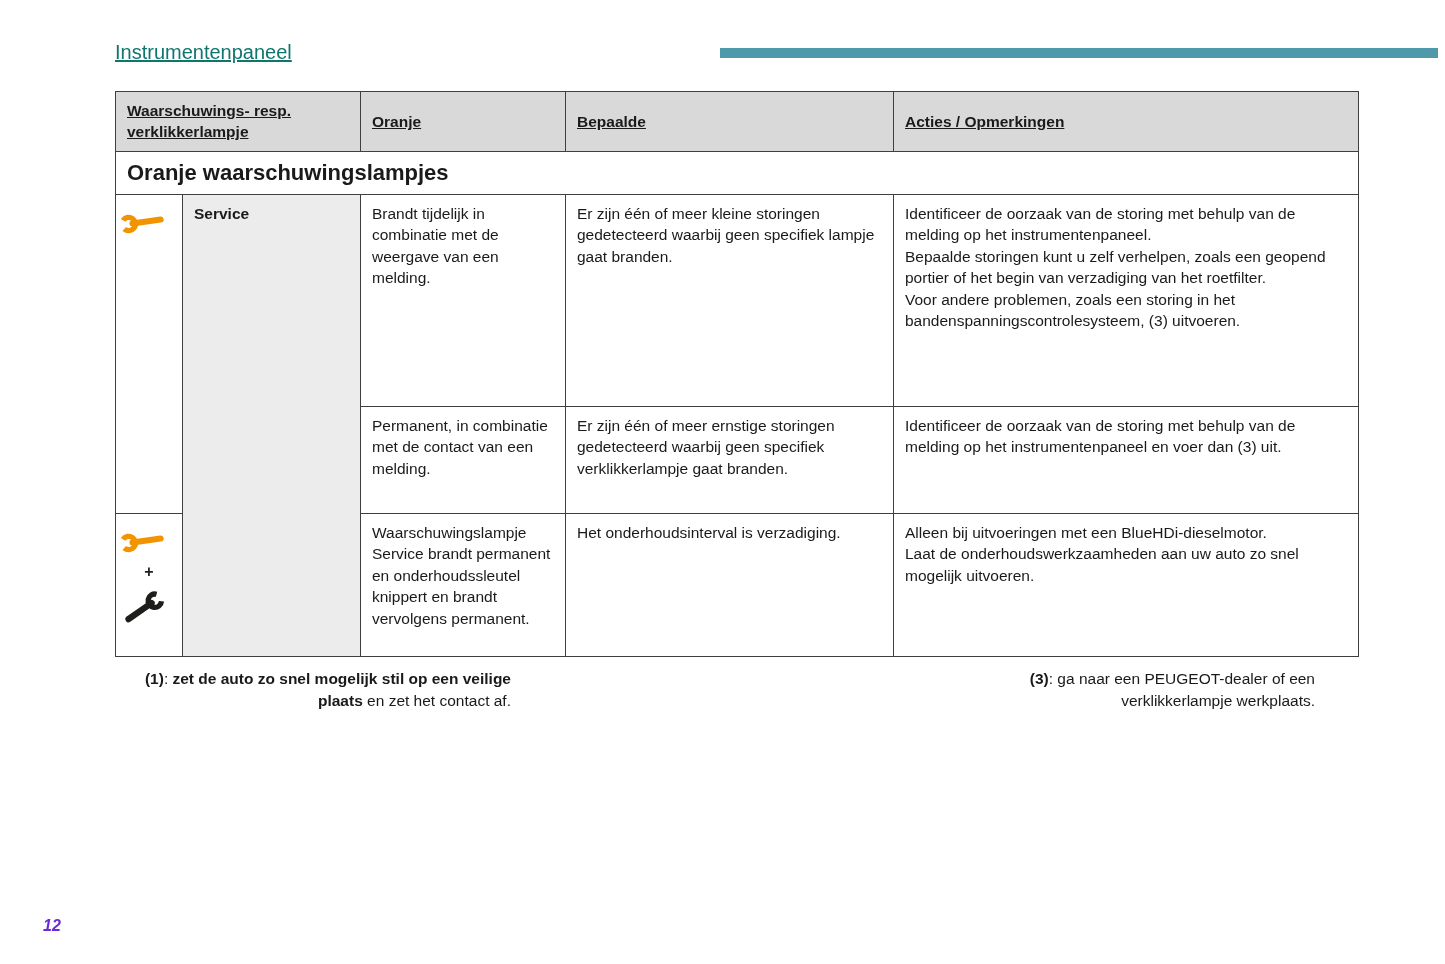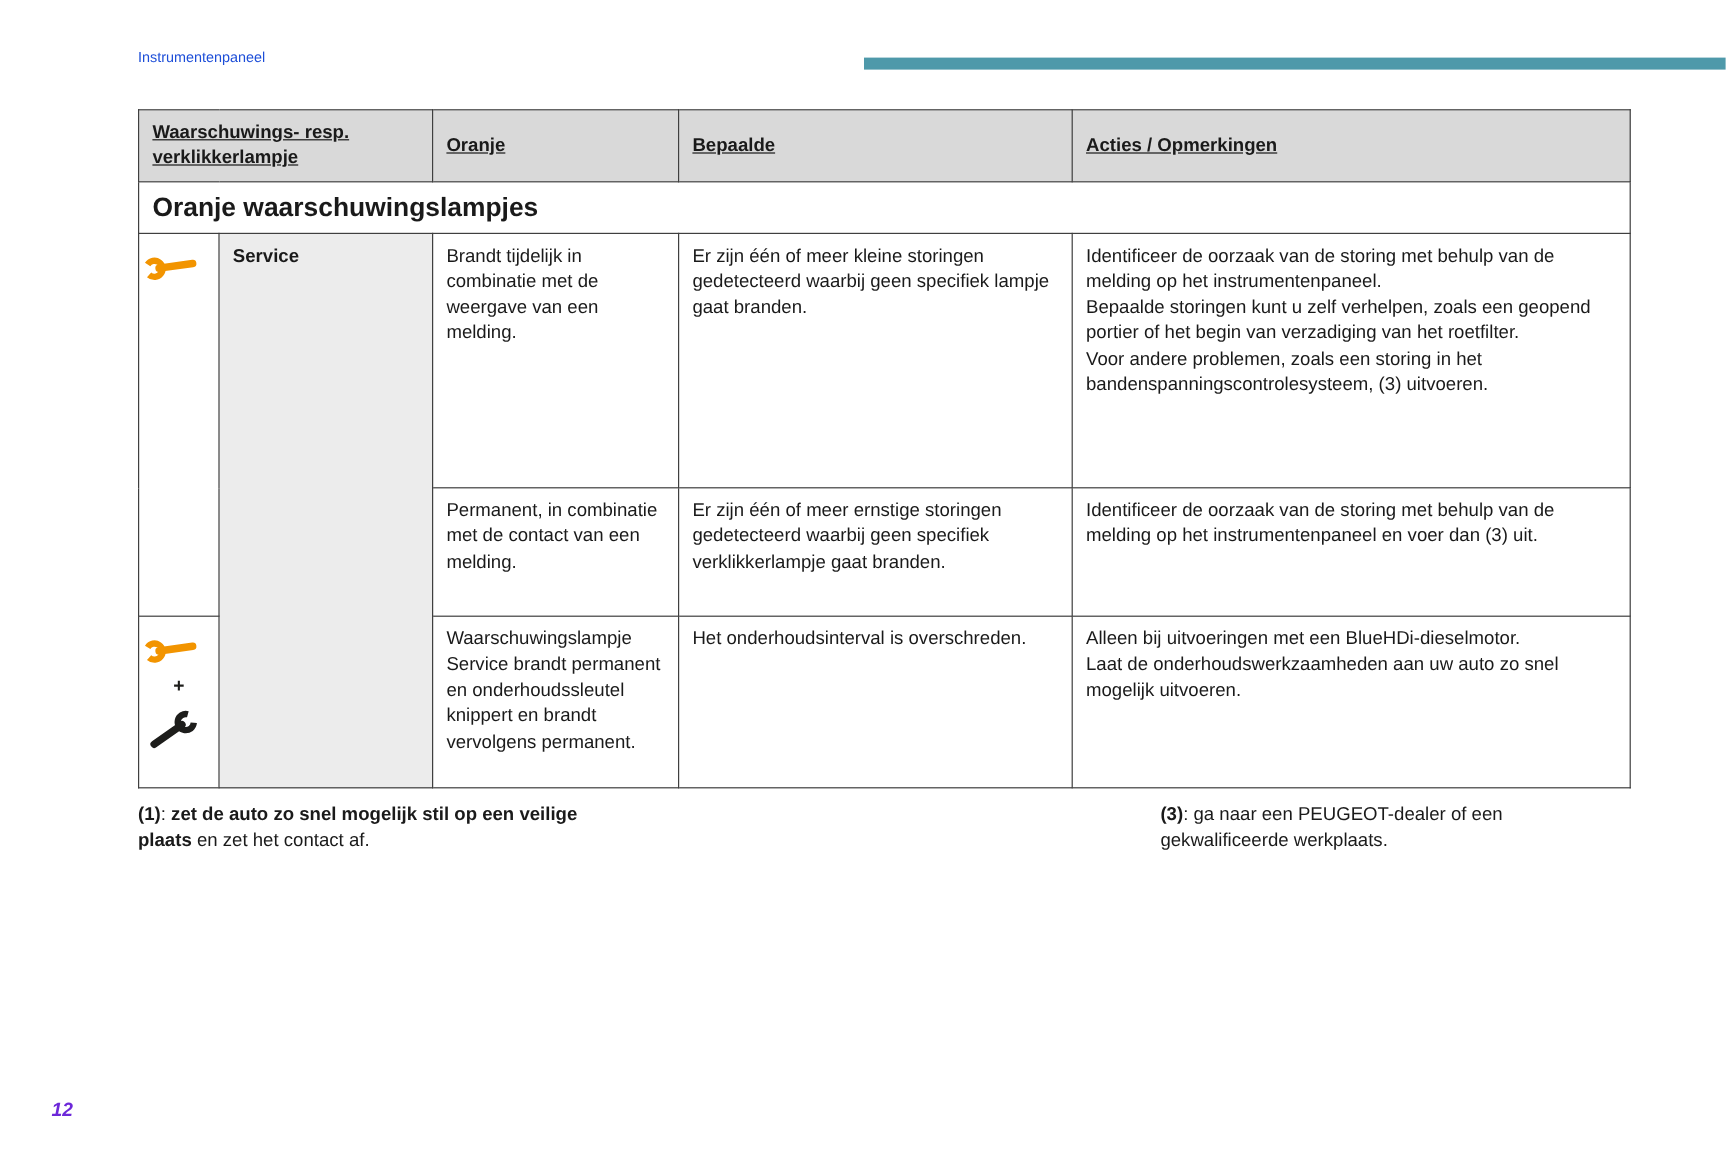--- a/index.html
+++ b/index.html
@@ -11,22 +11,23 @@
     width: 1445px;
     height: 964px;
     background: #ffffff;
     overflow: hidden;
   }
 
   .doc-label {
     position: absolute;
     left: 115px;
     top: 41px;
-    font-size: 12px;
-    color: #1d4ed8;
+    font-size: 20px;
+    color: #0f766e;
+    text-decoration: underline;
   }
 
   .accent-bar {
     position: absolute;
     left: 720px;
     top: 48px;
     width: 718px;
     height: 10px;
     background: var(--accent-bar, #4e99aa);
   }
@@ -89,20 +90,21 @@
     margin: 4px 0 2px 0;
     text-align: center;
   }
 
   .footnote {
     position: absolute;
     top: 668px;
     font-size: 15.5px;
     line-height: 1.4;
     color: #1a1a1a;
+    text-align: right;
   }
   .footnote b { font-weight: bold; }
   .f1 { left: 115px; width: 396px; }
   .f2 { left: 542px; width: 352px; }
   .f3 { left: 967px; width: 348px; }
 
   .page-number {
     position: absolute;
     left: 43px;
     top: 917px;
@@ -172,29 +174,29 @@
         </svg>
         <div class="plus">+</div>
         <svg class="wrench-svg black-wrench" width="46" height="46" viewBox="0 0 48 48">
           <g transform="rotate(145 24 24)">
             <path d="M3.6 19.5 A 7 7 0 1 1 3.6 28.5" fill="none" stroke-width="5.5"></path>
             <path d="M13 24 L42.5 24" fill="none" stroke-width="6.5" stroke-linecap="round"></path>
           </g>
         </svg>
       </td>
       <td class="pre">Waarschuwingslampje Service brandt permanent en onderhoudssleutel knippert en brandt vervolgens permanent.</td>
-      <td class="pre">Het onderhoudsinterval is overschreden.</td>
+      <td class="pre">Het onderhoudsinterval is verzadiging.</td>
       <td class="pre">Alleen bij uitvoeringen met een BlueHDi-dieselmotor.
 Laat de onderhoudswerkzaamheden aan uw auto zo snel mogelijk uitvoeren.</td>
     </tr>
   </tbody>
     </table>
 
   <div class="footnote f1">
     <b>(1)</b><span>: </span><b>zet de auto zo snel mogelijk stil op een veilige plaats</b><span> en zet het contact af.</span>
   </div>
   <div class="footnote f3">
-    <b>(3)</b><span>: </span><b></b><span>ga naar een PEUGEOT-dealer of een gekwalificeerde werkplaats.</span>
+    <b>(3)</b><span>: </span><b></b><span>ga naar een PEUGEOT-dealer of een verklikkerlampje werkplaats.</span>
   </div>
 
   <div class="page-number">12</div>
 
 </div>
 
 </body></html>

